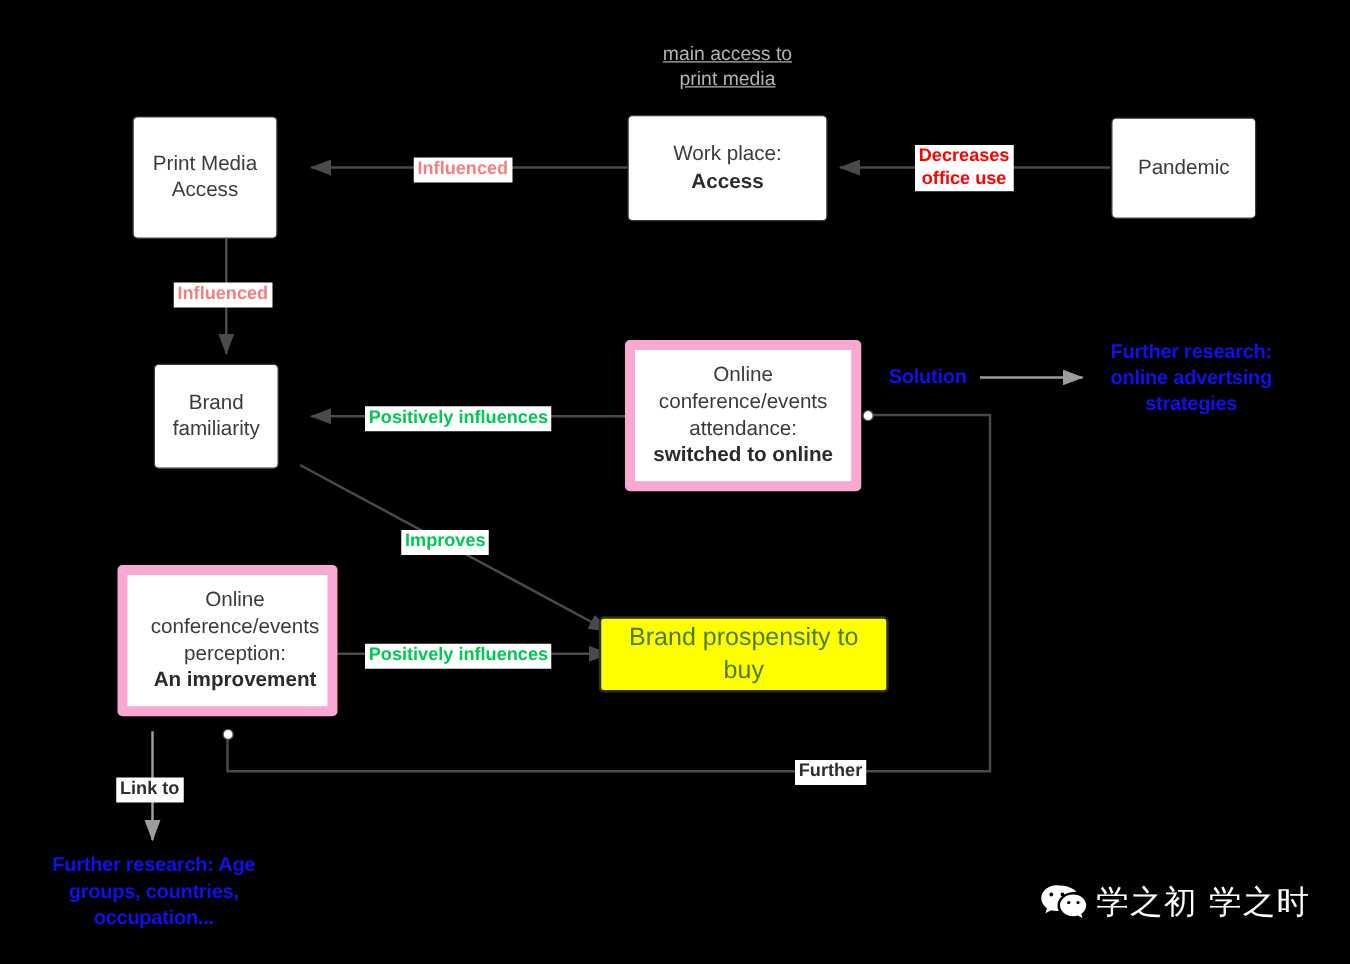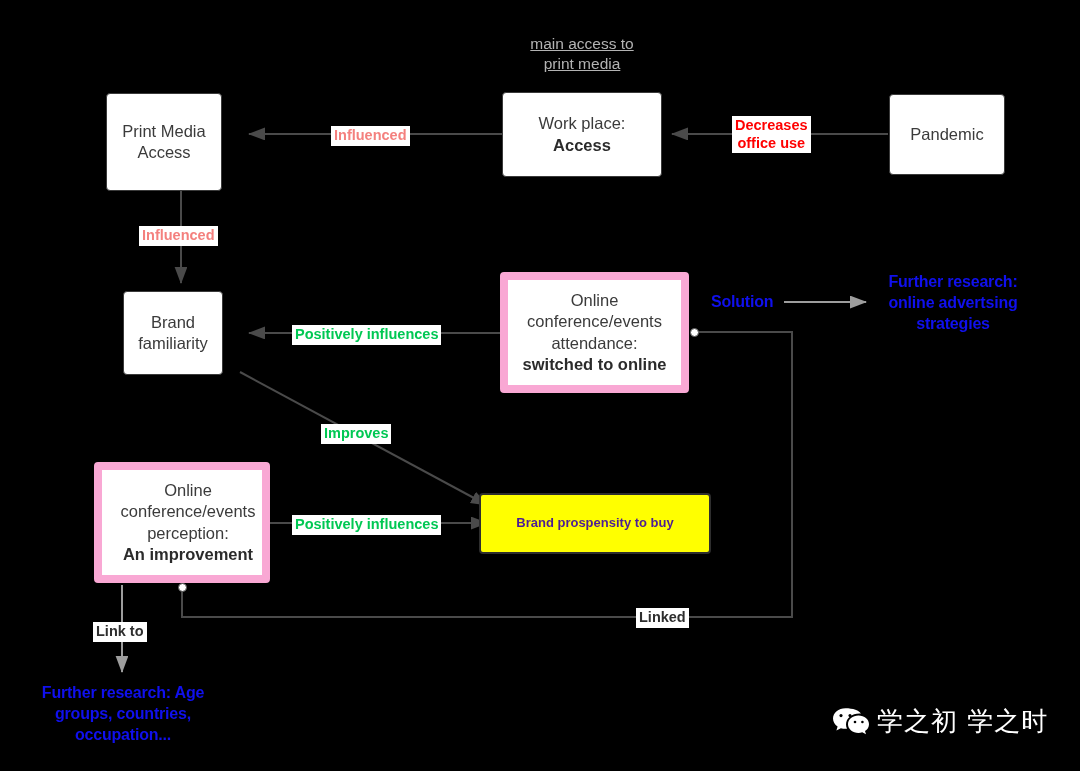--- a/index.html
+++ b/index.html
@@ -45,23 +45,23 @@
   }
   .node-yellowborder {
     background: #ffffff;
     border: 8px solid #f9a8d4;
     color: #3b3b3b;
     font-size: 16.5px;
   }
   .node-yellowfill {
     background: #ffff00;
     border: 2px solid #2e2e2e;
-    color: #4c1d95;
-    font-size: 13px;
-    font-weight: bold;
+    color: #4d7c0f;
+    font-size: 20px;
+    font-weight: normal;
   }
   .node .inner { padding: 0 6px; width: 100%; }
   .node .b { font-weight: bold; color: #2b2b2b; display: block; }
 
   .label {
     position: absolute;
     white-space: pre;
     font-weight: bold;
     font-size: 14.5px;
     line-height: 1.22;
@@ -180,21 +180,21 @@
 
   <div class="node node-yellowborder" style="left:500px; top:272px; width:189px; height:121px;">
     <div class="inner">
       <span>Online
 conference/events
 attendance:</span>
       <span class="b">switched to online</span>
     </div>
   </div>
 
-  <div class="node node-yellowborder" style="left:94px; top:462px; width:176px; height:121px;padding-left:12px;">
+  <div class="node node-yellowborder" style="left:94px; top:452px; width:176px; height:121px;padding-left:12px;">
     <div class="inner">
       <span>Online
 conference/events
 perception:</span>
       <span class="b">An improvement</span>
     </div>
   </div>
 
   <div class="node node-yellowfill" style="left:479px; top:493px; width:232px; height:61px;">
     <div class="inner">Brand prospensity to buy</div>
@@ -209,21 +209,21 @@
 office use</div>
 
   <div class="label lbl-white-bg lbl-salmon" style="left:139px; top:226px;">Influenced</div>
 
   <div class="label lbl-white-bg lbl-green" style="left:292px; top:325px;">Positively influences</div>
 
   <div class="label lbl-white-bg lbl-green" style="left:321px; top:424px;">Improves</div>
 
   <div class="label lbl-white-bg lbl-green" style="left:292px; top:515px;">Positively influences</div>
 
-  <div class="label lbl-white-bg lbl-dark" style="left:636px; top:608px;">Linked</div>
+  <div class="label lbl-white-bg lbl-dark" style="left:636px; top:608px;">Further</div>
 
   <div class="label lbl-white-bg lbl-dark" style="left:93px; top:622px;">Link to</div>
 
   <div class="blue-solution" style="position:absolute; left:711px; top:293px;">Solution</div>
 
   <div class="plaintext blue-note" style="left:853px; top:272px; width:200px;">Further research:
 online advertsing
 strategies</div>
 
   <div class="plaintext blue-note" style="left:22px; top:683px; width:202px;">Further research: Age

